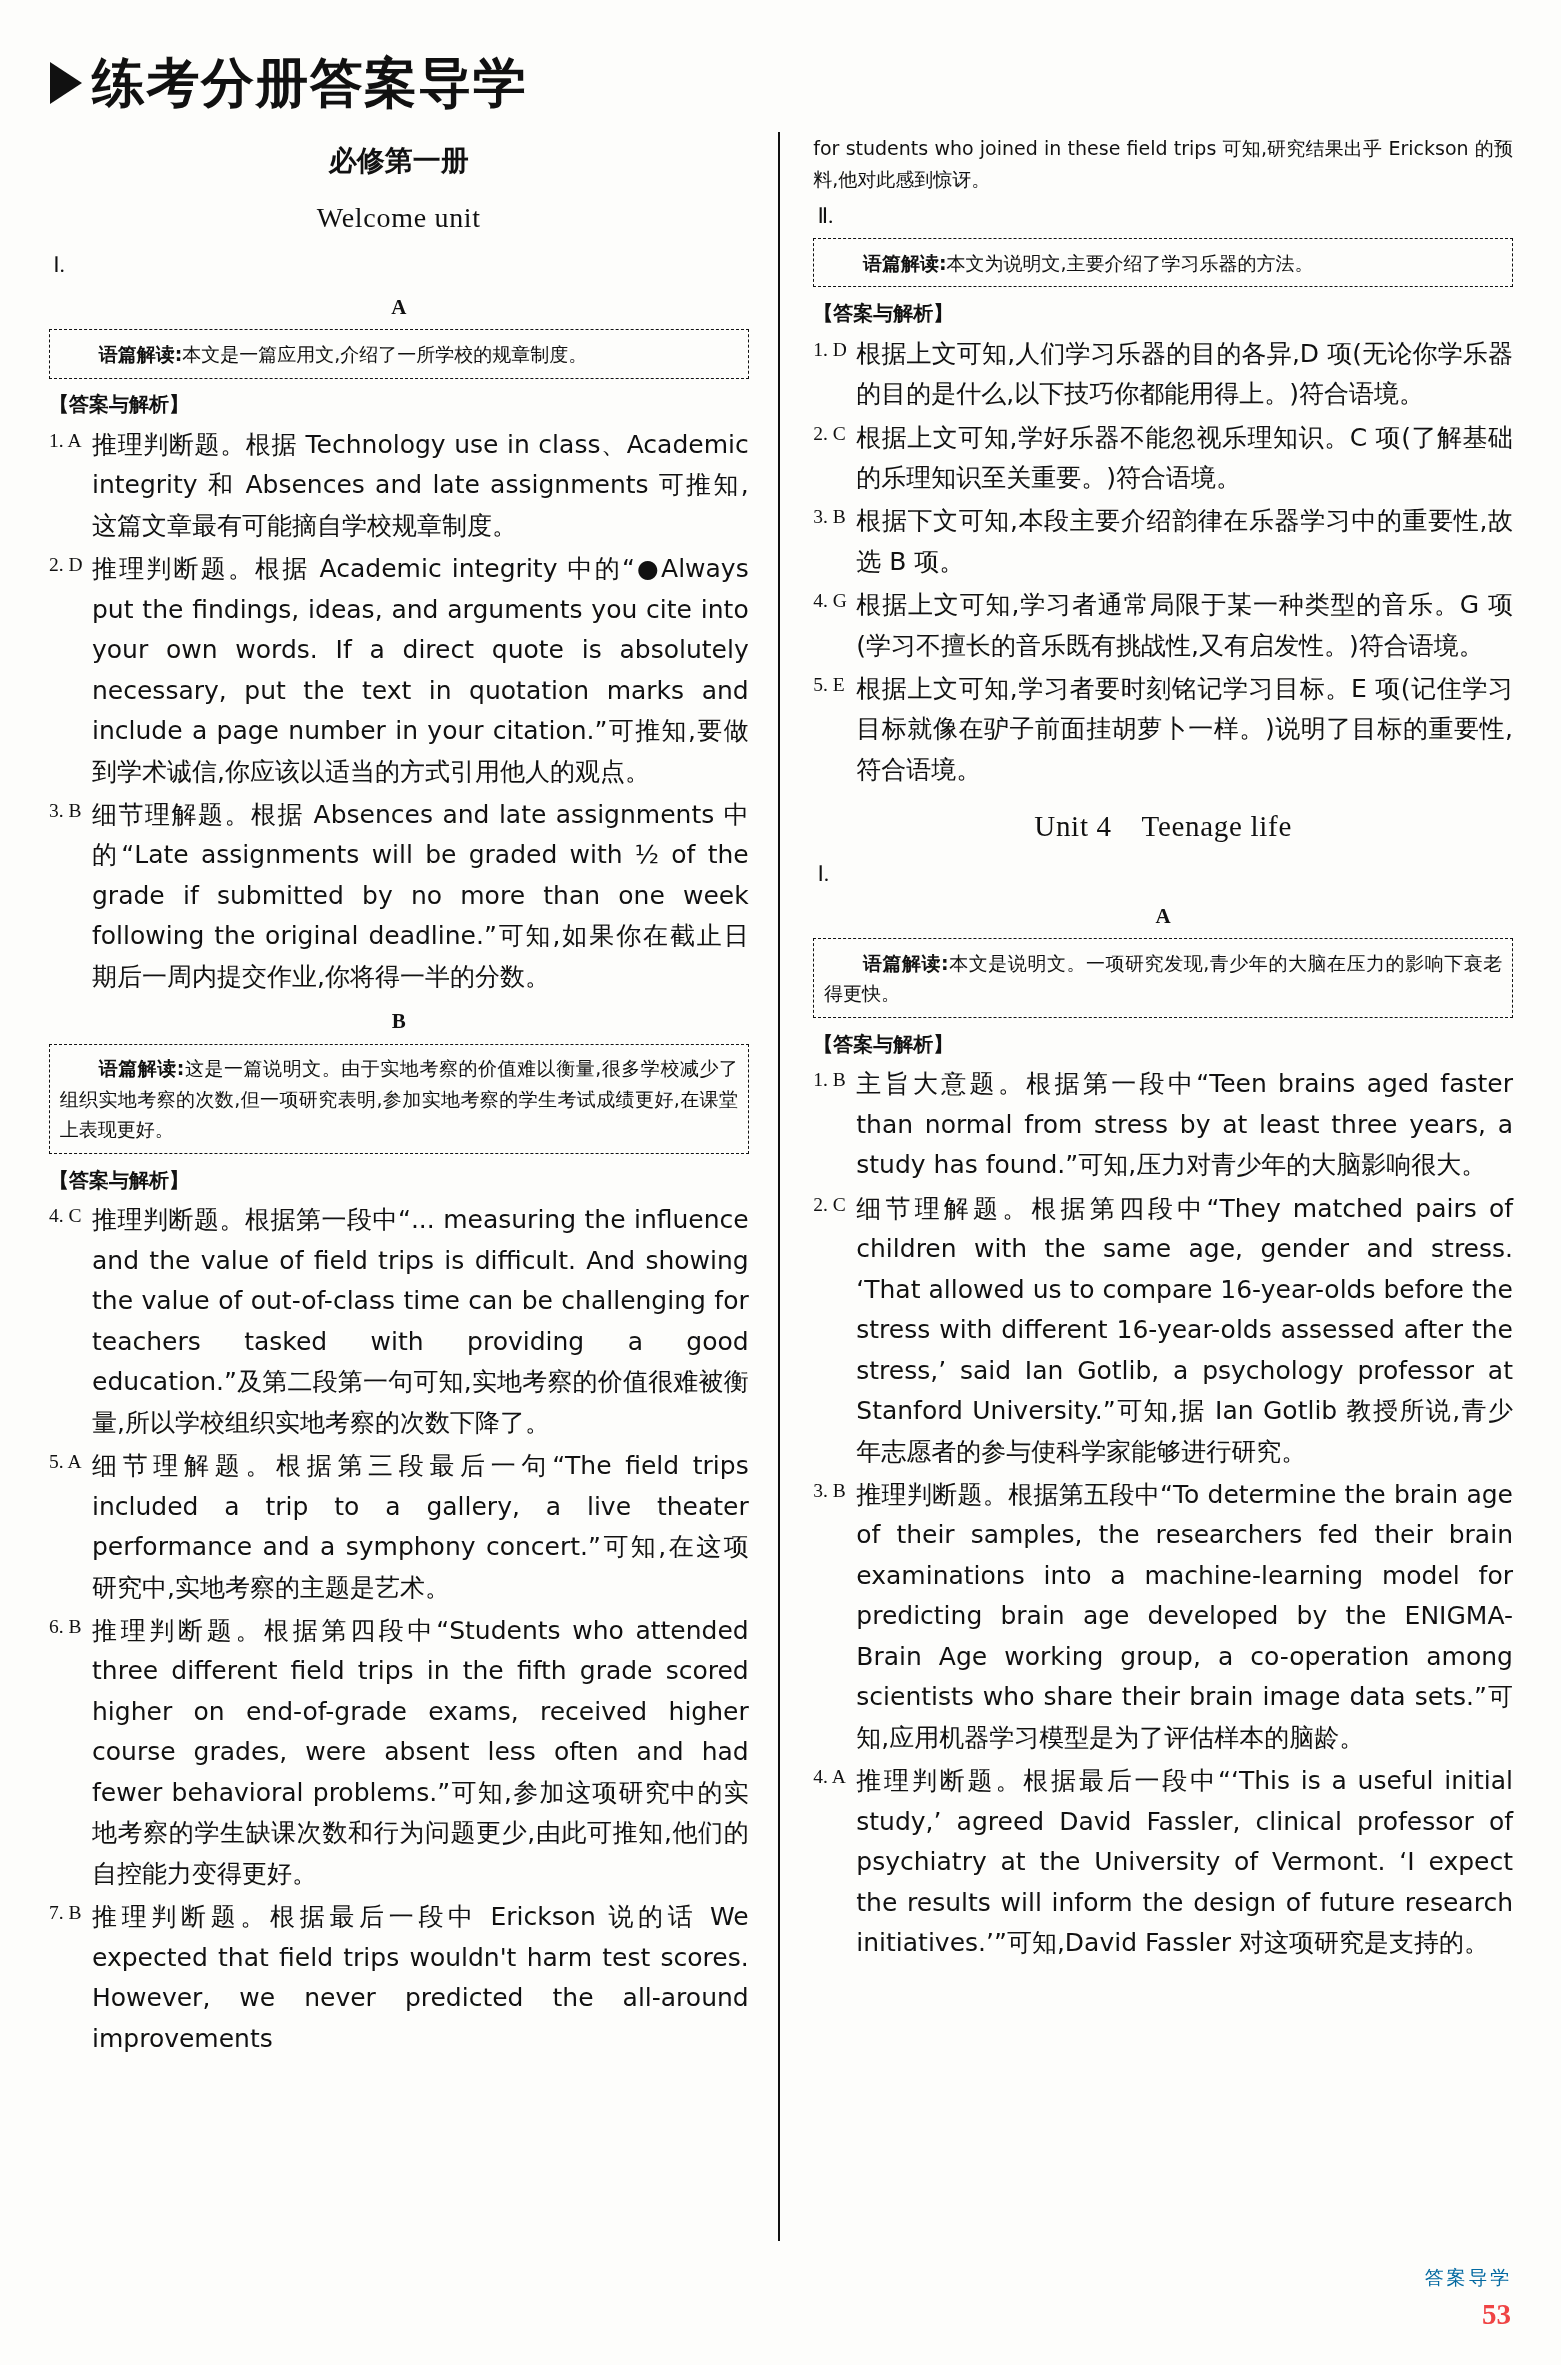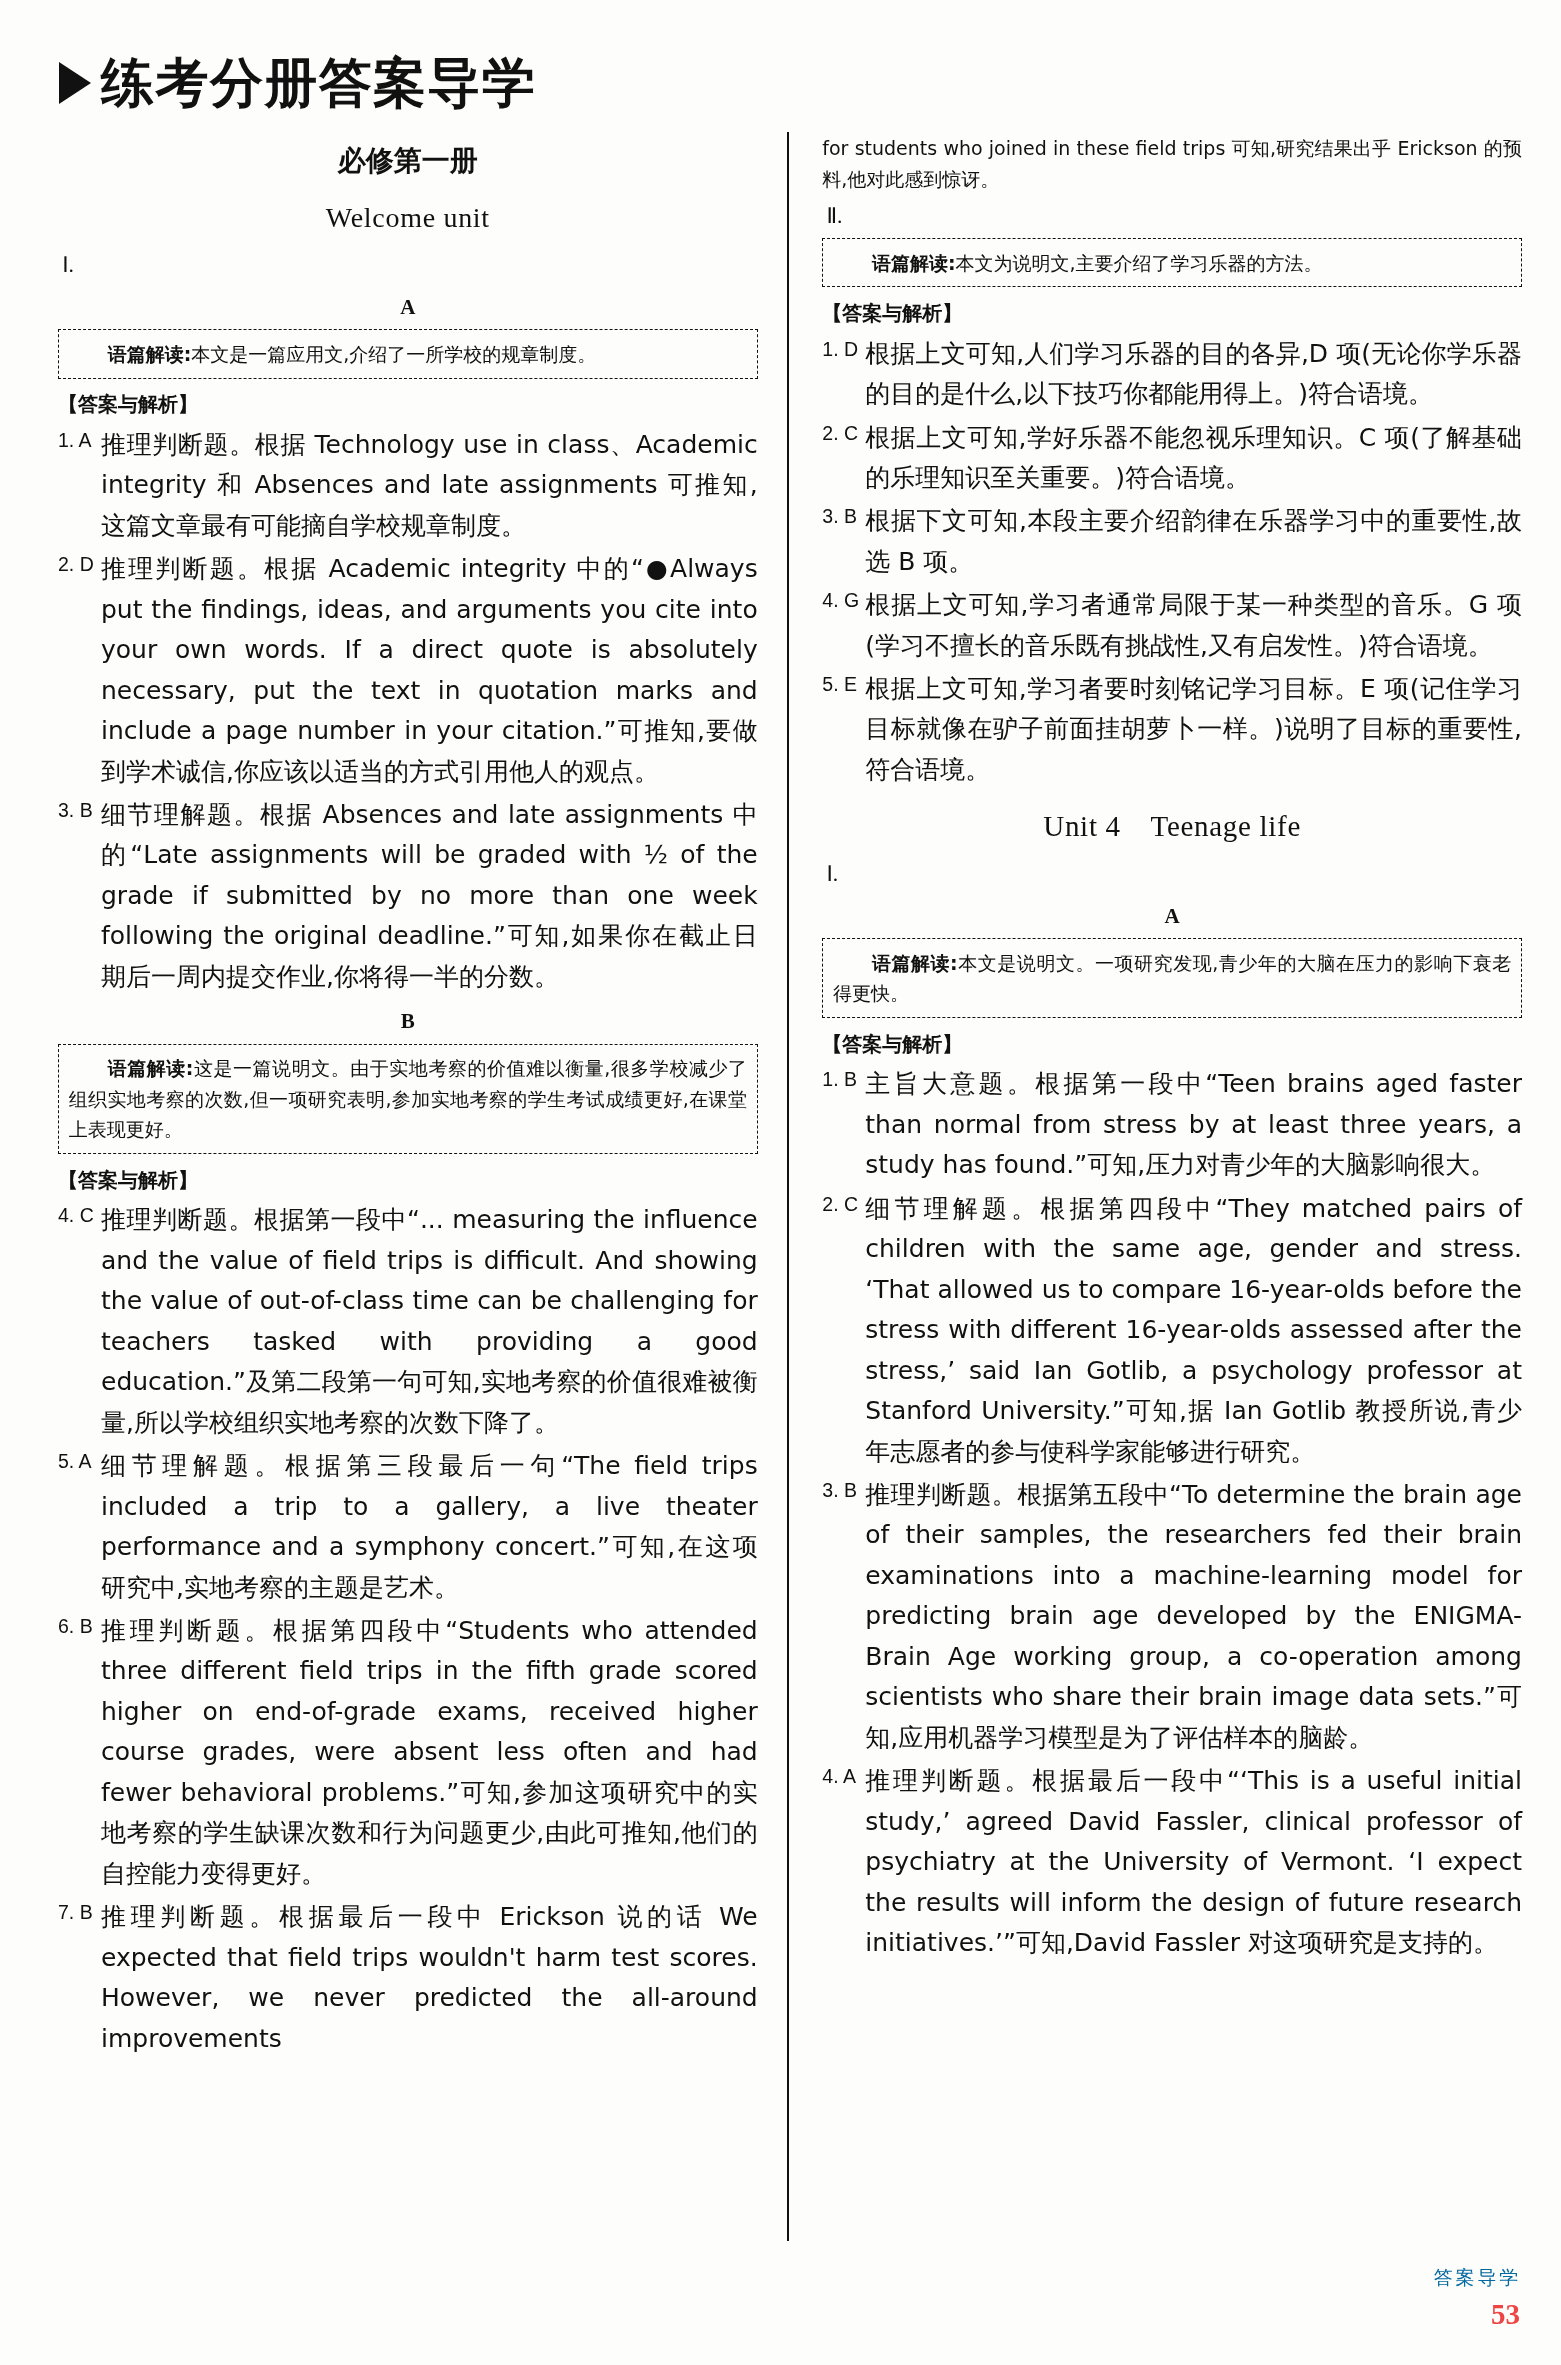--- a/index.html
+++ b/index.html
@@ -5,21 +5,21 @@
   html,body{margin:0;padding:0;}
   body{
     width:1561px;height:2366px;
     background:#fdfdfb;
     font-family:"Liberation Serif", serif;
     color:#111;
     position:relative;
   }
   .page{
     position:absolute;
-    left:9px;top:0;
+    left:0;top:0;
     width:1375px;height:2366px;
     box-sizing:border-box;
     padding:42px 49px 28px 33px;
   }
   
   .header{
     display:flex;align-items:center;
     margin:14px 0 0 17.4px;
   }
   .header .tri{
@@ -108,21 +108,21 @@
   }
   
   .item{
     display:flex;
     margin:2.8px 0 2.8px 0;
   }
   .item .num{
     flex:0 0 auto;
     width:43px;
     font-size:19.5px;
-    font-family:Liberation Sans, sans-serif;
+    font-family:Liberation Serif, serif;
   }
   .item .body{
     flex:1 1 auto;
     font-size:25px;
     line-height:1.62;
     text-align:justify;
   }
   .cn{font-family:"DejaVu Sans", sans-serif;}
   .kw{font-family:"DejaVu Sans", sans-serif;font-weight:bold;}
   

